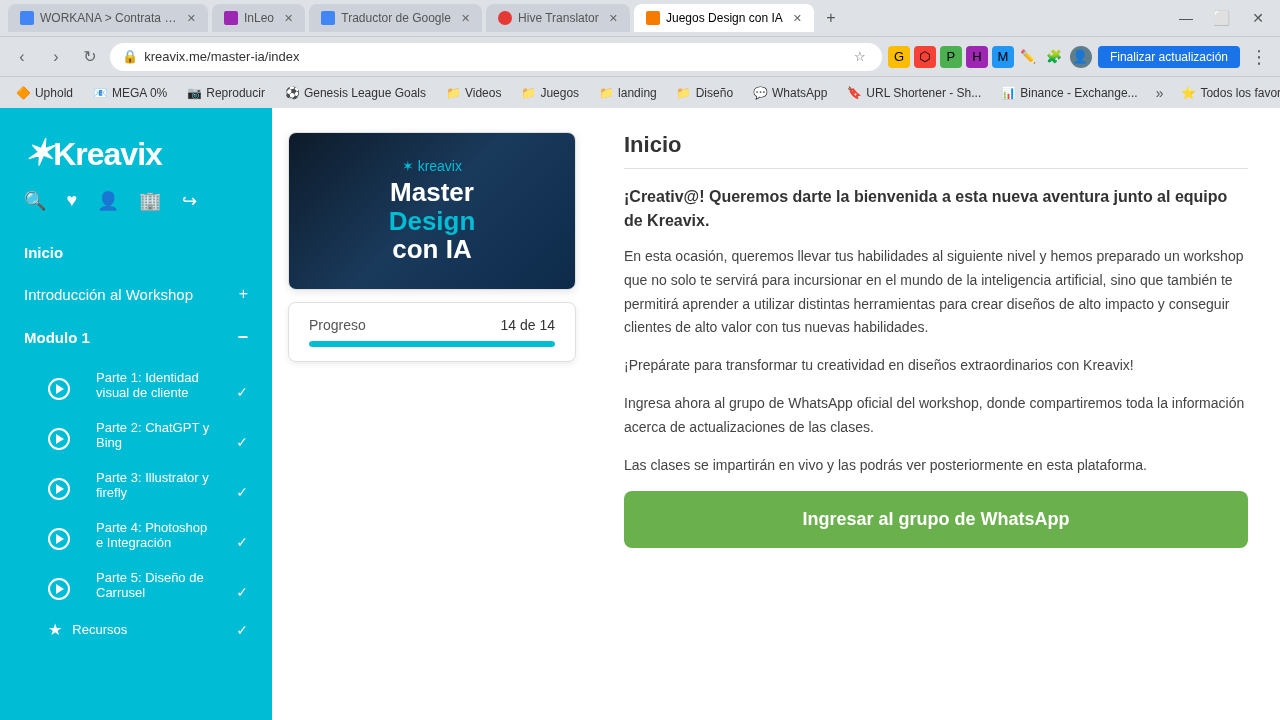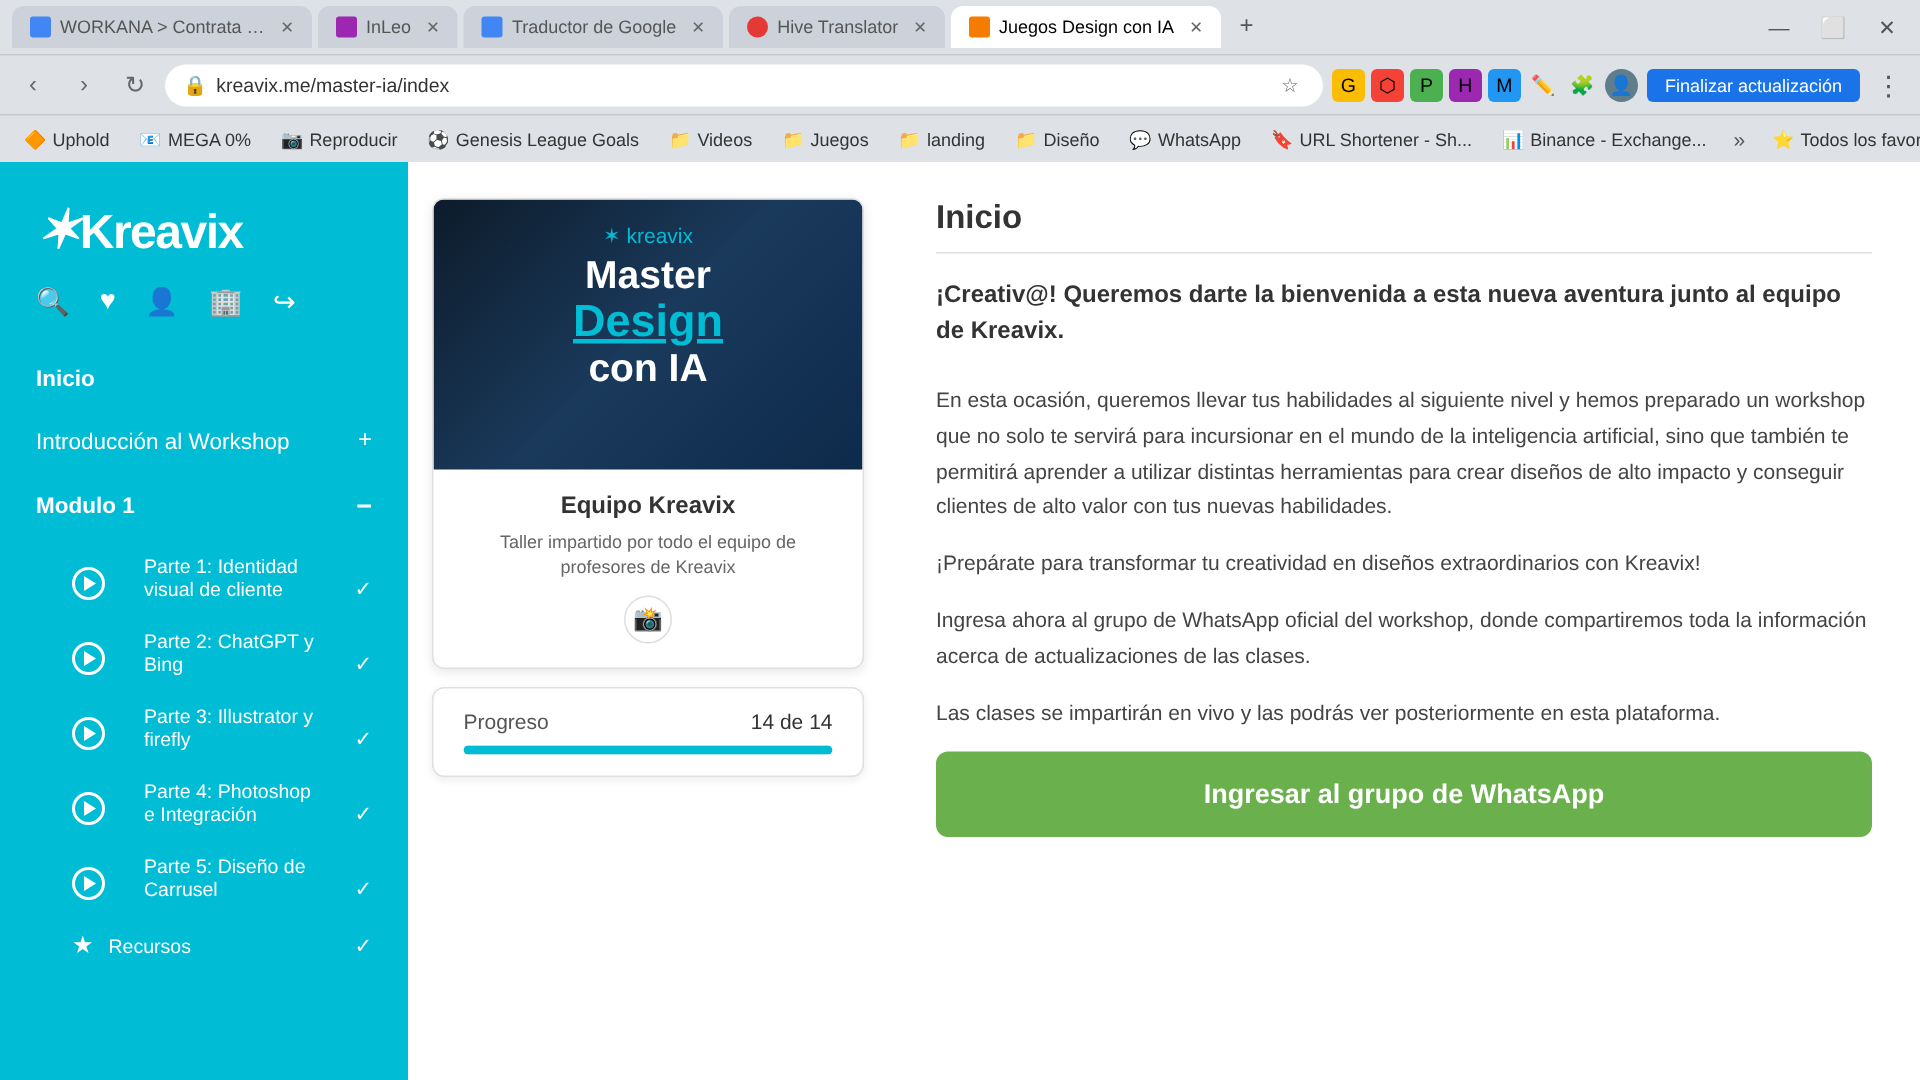--- a/index.html
+++ b/index.html
@@ -50,41 +50,41 @@
     .play-btn { width: 22px; height: 22px; border-radius: 50%; border: 2px solid #fff; display: flex; align-items: center; justify-content: center; flex-shrink: 0; }
     .play-arrow { width: 0; height: 0; border-top: 5px solid transparent; border-bottom: 5px solid transparent; border-left: 8px solid #fff; margin-left: 2px; }
     .check-icon { margin-left: auto; color: #fff; font-size: 14px; flex-shrink: 0; }
     .star-item { padding: 10px 24px 10px 48px; color: #fff; font-size: 13px; cursor: pointer; display: flex; align-items: center; gap: 10px; }
     .star-icon { color: #fff; font-size: 16px; }
 
     
     .main-content { flex: 1; background: #fff; overflow-y: auto; display: flex; gap: 0; }
     .content-left { width: 320px; flex-shrink: 0; padding: 24px 16px; }
     .course-card { background: #fff; border: 1px solid #e0e0e0; border-radius: 8px; overflow: hidden; box-shadow: 0 2px 8px rgba(0,0,0,0.1); }
-    .course-img { width: 100%; height: 180px; background: linear-gradient(135deg, #0d1b2a 0%, #1a3a5c 50%, #0d2a4a 100%); display: flex; align-items: center; flex-direction: column; padding: 16px; position: relative; }
+    .course-img { width: 100%; height: 156px; background: linear-gradient(135deg, #0d1b2a 0%, #1a3a5c 50%, #0d2a4a 100%); display: flex; align-items: center; justify-content: center; flex-direction: column; padding: 16px; position: relative; }
     .course-img-title { font-size: 26px; font-weight: 900; text-align: center; line-height: 1.1; }
     .course-img-title .white { color: #fff; }
     .course-img-title .cyan { color: #00bcd4; }
     .course-info { padding: 16px; text-align: center; }
     .course-team { font-size: 16px; font-weight: bold; color: #333; margin-bottom: 6px; }
     .course-desc { font-size: 12px; color: #666; line-height: 1.4; margin-bottom: 10px; }
     .course-social { display: flex; justify-content: center; gap: 10px; }
     .social-icon { width: 32px; height: 32px; border: 1px solid #ddd; border-radius: 50%; display: flex; align-items: center; justify-content: center; color: #e91e63; font-size: 16px; cursor: pointer; }
 
     .progress-card { margin-top: 12px; background: #fff; border: 1px solid #e0e0e0; border-radius: 8px; padding: 14px 20px; box-shadow: 0 2px 6px rgba(0,0,0,0.08); }
     .progress-header { display: flex; justify-content: space-between; align-items: center; margin-bottom: 8px; }
     .progress-label { font-size: 14px; color: #555; }
     .progress-count { font-size: 14px; color: #333; }
     .progress-bar-bg { background: #e0e0e0; height: 6px; border-radius: 3px; overflow: hidden; }
     .progress-bar-fill { background: #00bcd4; height: 100%; border-radius: 3px; }
 
     
     .content-right { flex: 1; padding: 24px 32px; }
     .section-title { font-size: 22px; font-weight: bold; color: #333; margin-bottom: 16px; border-bottom: 1px solid #e0e0e0; padding-bottom: 10px; }
-    .welcome-text { font-size: 16px; color: #333; font-weight: bold; margin-bottom: 22px; line-height: 1.5; }
+    .welcome-text { font-size: 16px; color: #333; font-weight: bold; margin-bottom: 12px; line-height: 1.5; }
     .body-text { font-size: 14px; color: #444; line-height: 1.7; margin-bottom: 14px; }
     .whatsapp-btn { width: 100%; background: #6ab04c; color: #fff; padding: 18px; border-radius: 8px; font-size: 18px; font-weight: bold; text-align: center; cursor: pointer; margin-top: 8px; }
 
     
     ::-webkit-scrollbar { width: 6px; }
     ::-webkit-scrollbar-track { background: #f0f0f0; }
     ::-webkit-scrollbar-thumb { background: #bbb; border-radius: 3px; }
   </style>
 </head>
 <body>
@@ -281,28 +281,21 @@
     </div>
   </div>
 
   <div class="main-content">
 
     <div class="content-left">
       <div class="course-card">
         <div class="course-img">
           <div style="color:#00bcd4; font-size:14px; margin-bottom:4px;">✶ kreavix</div>
           <div class="course-img-title">
-            <span class="white">Master<br></span><span class="cyan" style="font-size:30px; font-weight:900;text-decoration:underline;">Design</span><br><span class="white">con IA</span>
-          </div>
-        </div>
-        <div class="course-info">
-          <div class="course-team">Equipo Kreavix</div>
-          <div class="course-desc">Taller impartido por todo el equipo de profesores de Kreavix</div>
-          <div class="course-social">
-            <div class="social-icon">📸</div>
+            <span class="white">Master<br></span><span class="cyan" style="font-size:26px; font-weight:900;">Design</span><br><span class="white">con IA</span>
           </div>
         </div>
       </div>
 
       <div class="progress-card">
         <div class="progress-header">
           <span class="progress-label">Progreso</span>
           <span class="progress-count">
             <span>14</span> <span>de</span> <span>14</span>
           </span>

